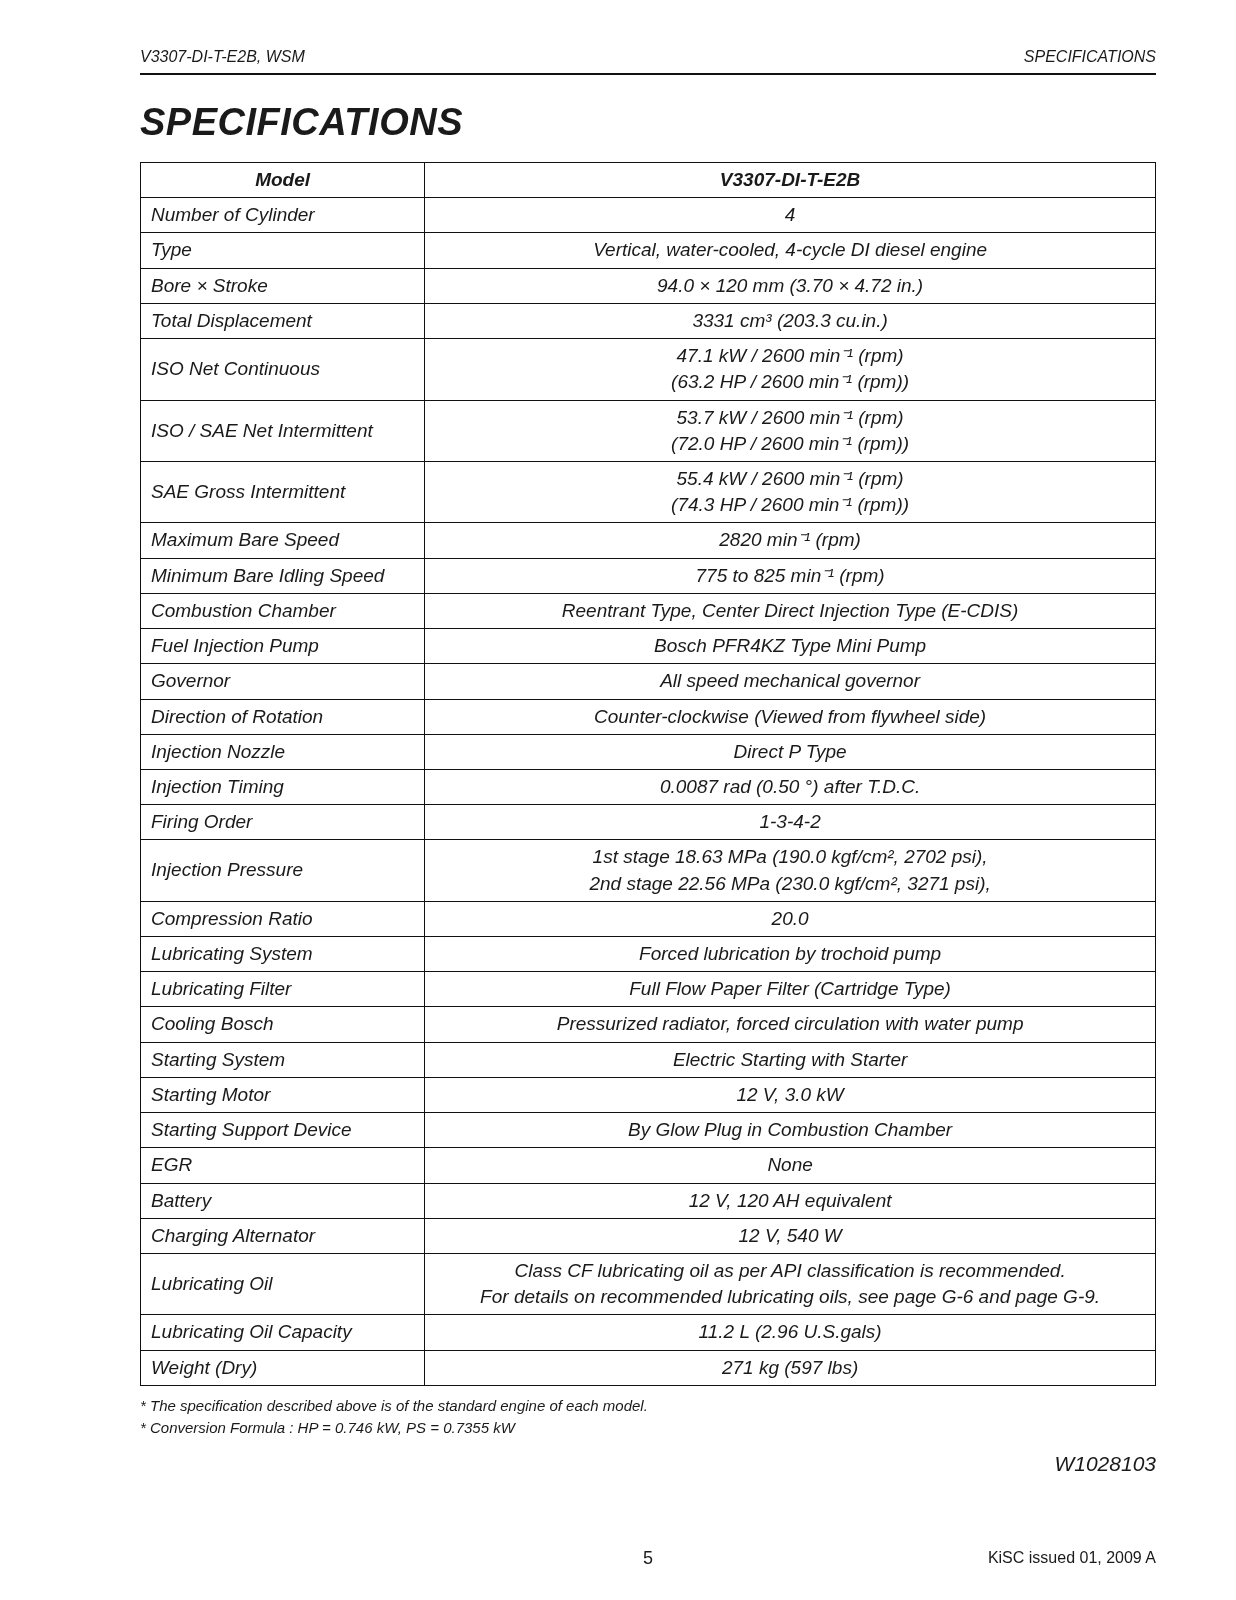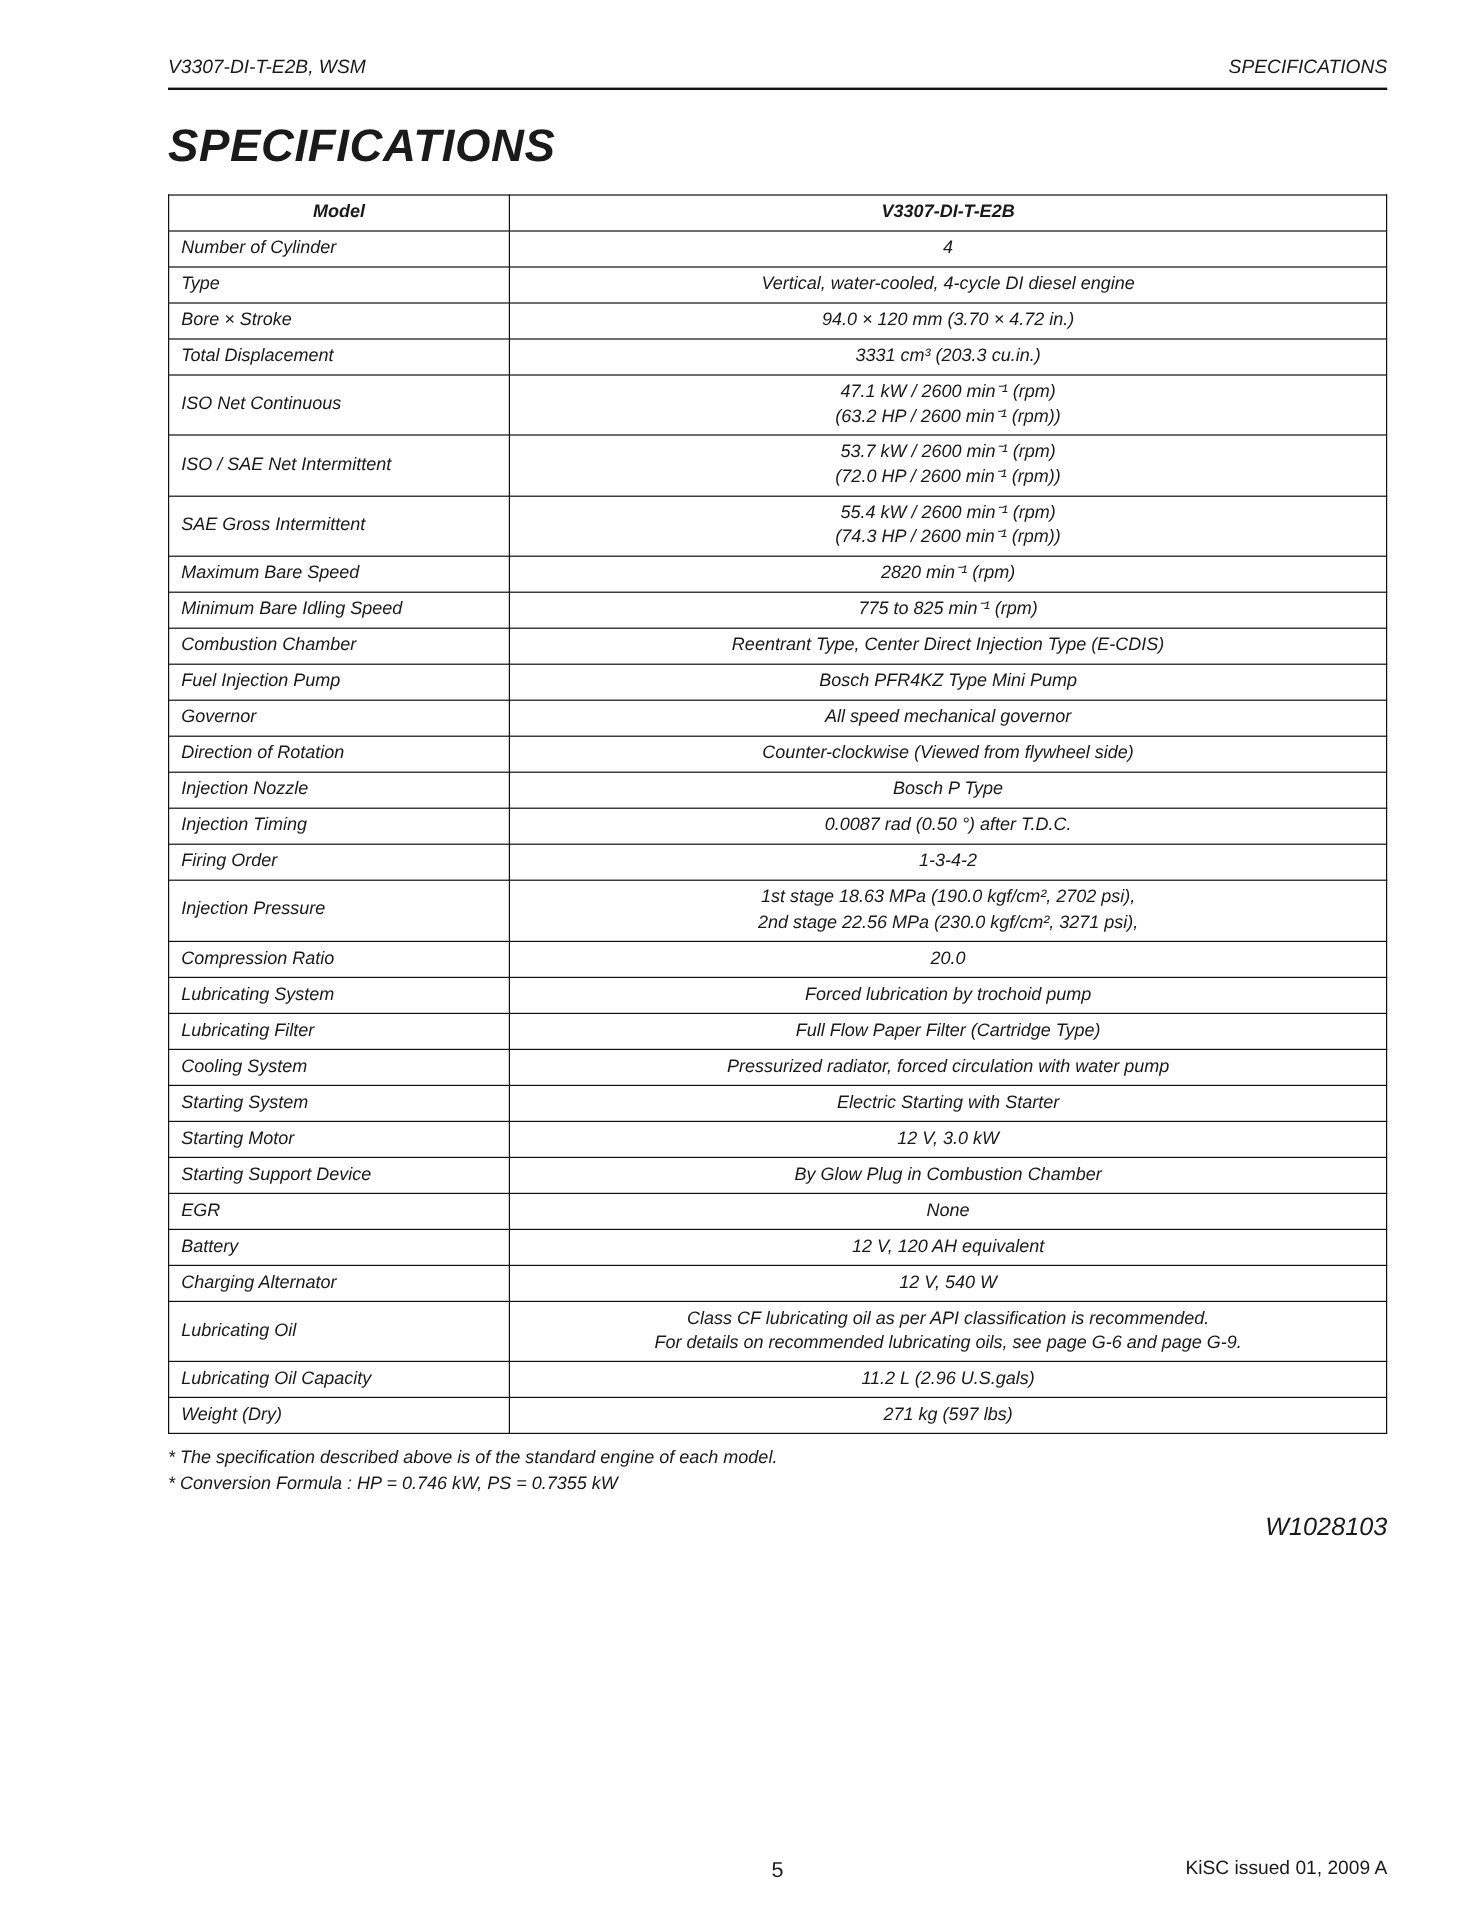--- a/index.html
+++ b/index.html
@@ -36,21 +36,21 @@
   }
   .doc-title {
     font-size: 38px;
     font-weight: bold;
     letter-spacing: 0.5px;
     margin: 26px 0 18px 0;
   }
   table.spec-table {
     border-collapse: collapse;
     width: 100%;
-    font-size: 15px;
+    font-size: 19px;
     line-height: 1.38;
   }
   table.spec-table th,
   table.spec-table td {
     border: 1.5px solid #111;
     padding: 4px 10px;
     vertical-align: middle;
   }
   table.spec-table th {
     font-weight: bold;
@@ -169,21 +169,21 @@
           <tr>
             <td class="label-cell">Governor</td>
             <td class="value-cell">All speed mechanical governor</td>
           </tr>
           <tr>
             <td class="label-cell">Direction of Rotation</td>
             <td class="value-cell">Counter-clockwise (Viewed from flywheel side)</td>
           </tr>
           <tr>
             <td class="label-cell">Injection Nozzle</td>
-            <td class="value-cell">Bosch P Type</td>
+            <td class="value-cell">Direct P Type</td>
           </tr>
           <tr>
             <td class="label-cell">Injection Timing</td>
             <td class="value-cell">0.0087 rad (0.50 °) after T.D.C.</td>
           </tr>
           <tr>
             <td class="label-cell">Firing Order</td>
             <td class="value-cell">1-3-4-2</td>
           </tr>
           <tr>
@@ -197,21 +197,21 @@
           </tr>
           <tr>
             <td class="label-cell">Lubricating System</td>
             <td class="value-cell">Forced lubrication by trochoid pump</td>
           </tr>
           <tr>
             <td class="label-cell">Lubricating Filter</td>
             <td class="value-cell">Full Flow Paper Filter (Cartridge Type)</td>
           </tr>
           <tr>
-            <td class="label-cell">Cooling System</td>
+            <td class="label-cell">Cooling Bosch</td>
             <td class="value-cell">Pressurized radiator, forced circulation with water pump</td>
           </tr>
           <tr>
             <td class="label-cell">Starting System</td>
             <td class="value-cell">Electric Starting with Starter</td>
           </tr>
           <tr>
             <td class="label-cell">Starting Motor</td>
             <td class="value-cell">12 V, 3.0 kW</td>
           </tr>

